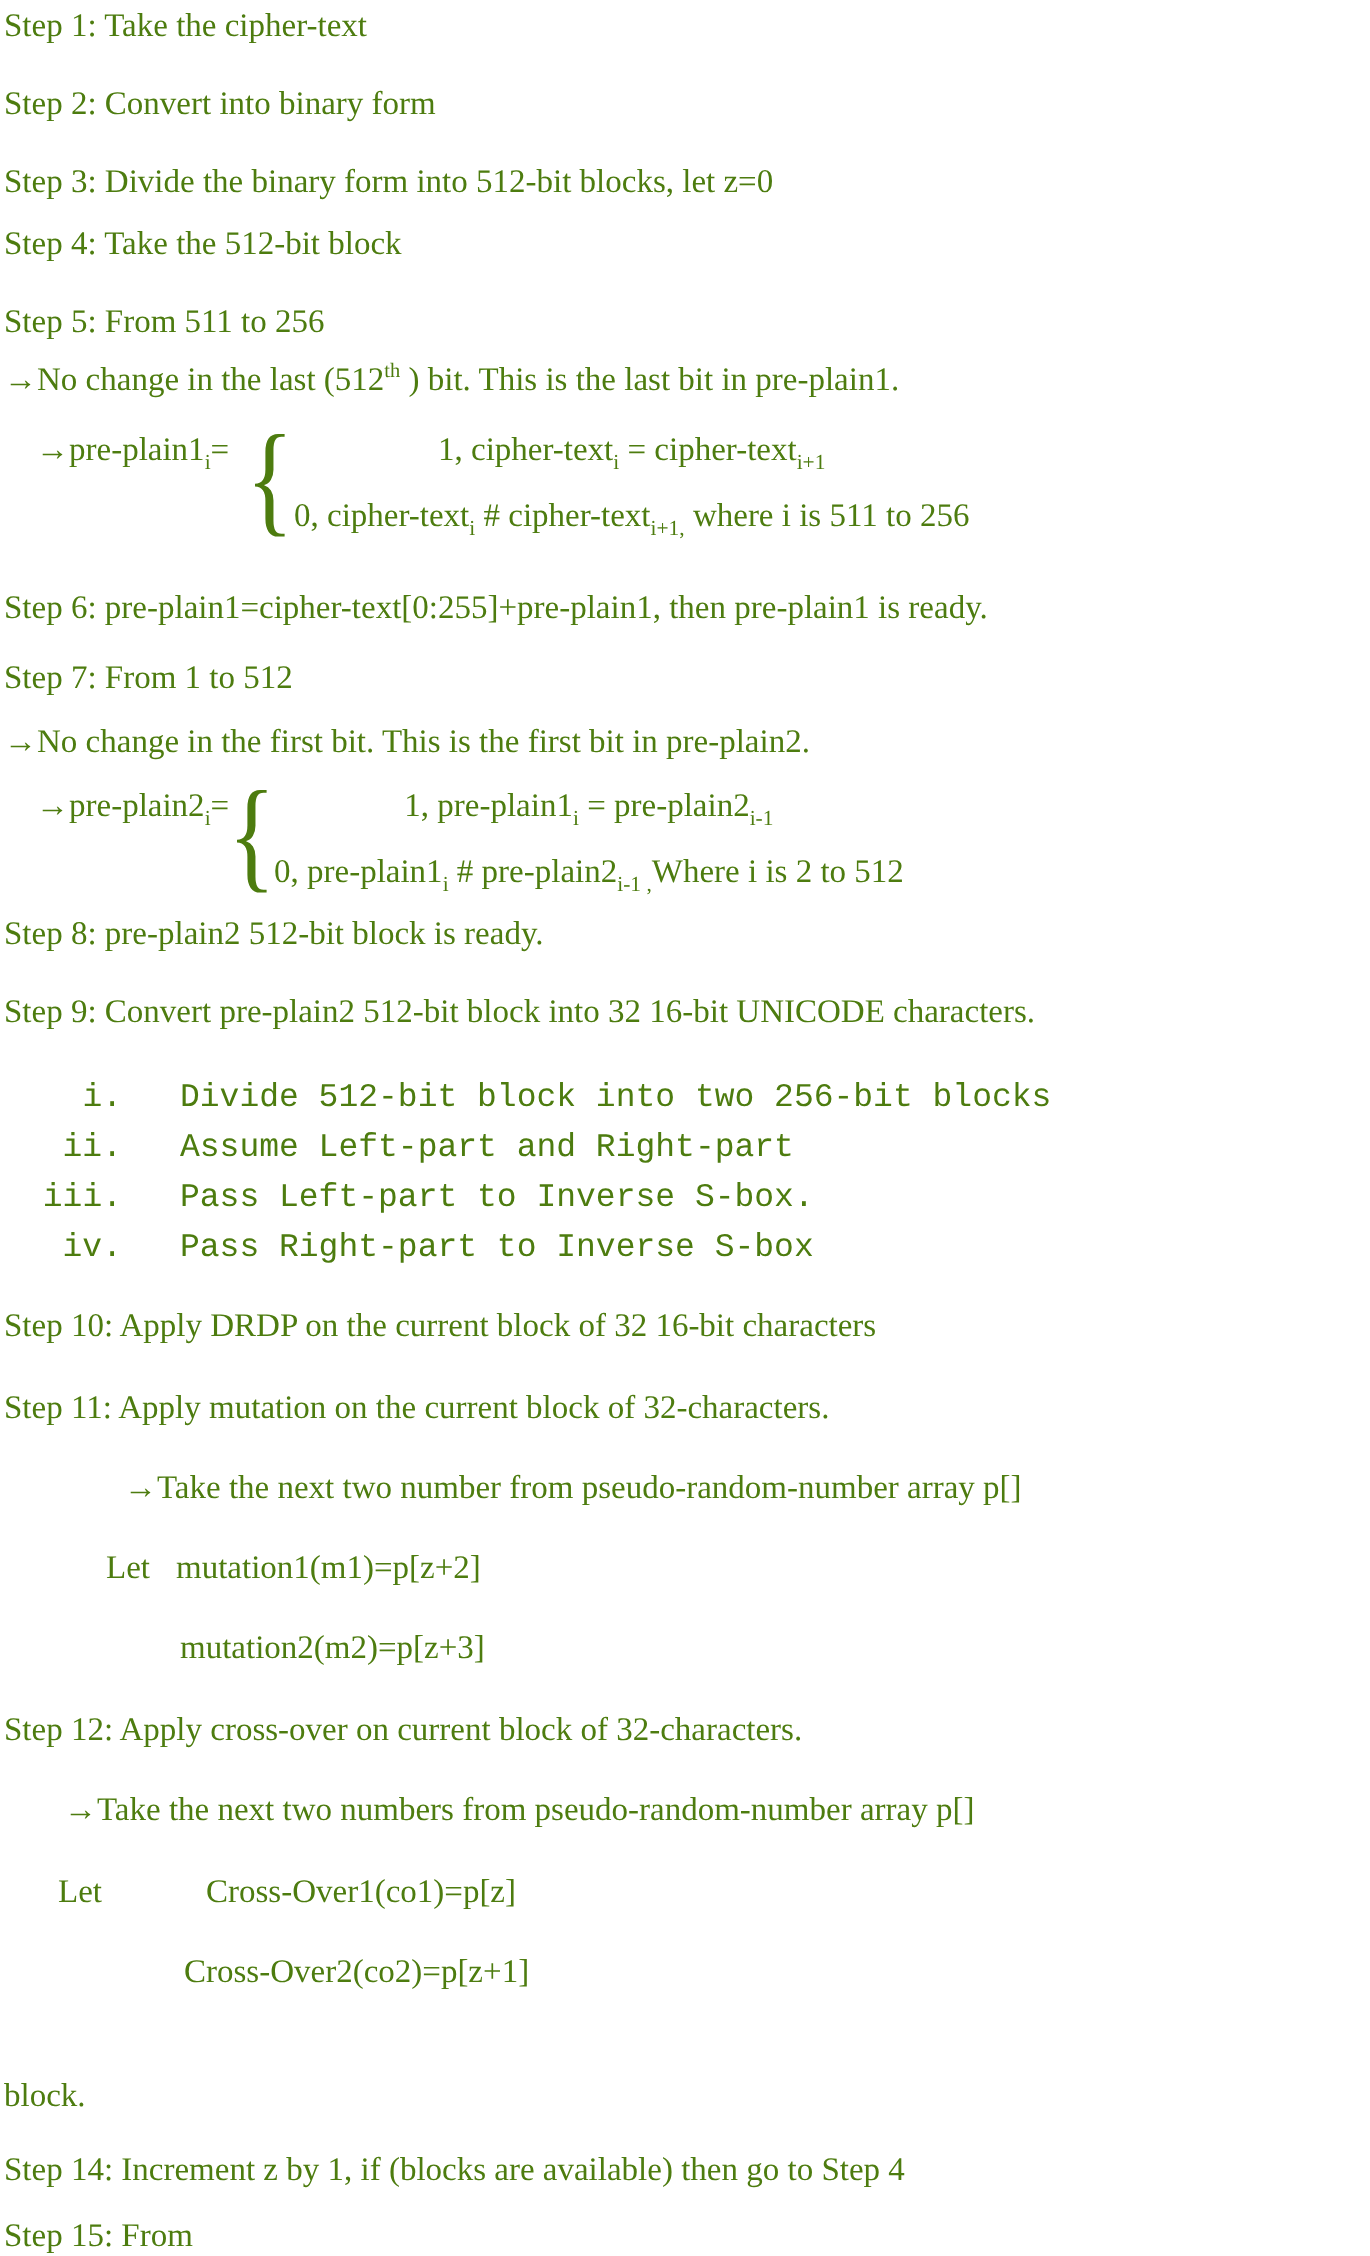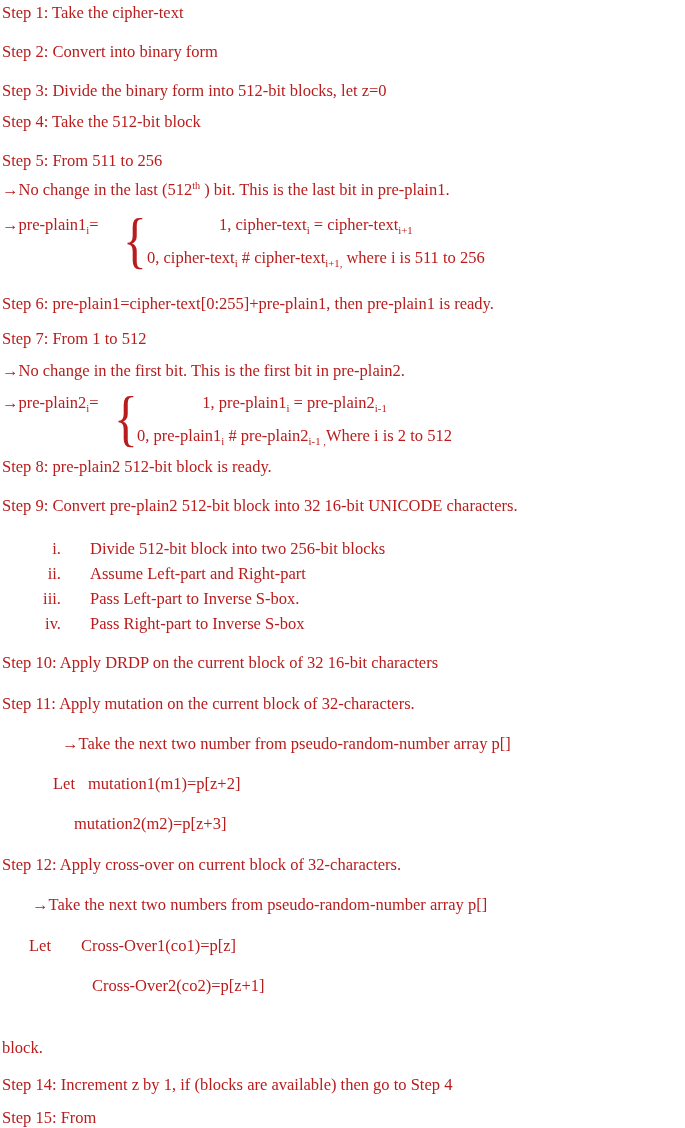--- a/index.html
+++ b/index.html
@@ -3,53 +3,53 @@
 <meta charset="utf-8">
 <style>
   html, body { margin: 0; padding: 0; background: #ffffff; }
   .page {
     position: relative;
     width: 685px;
     height: 1128px;
     background: #ffffff;
     font-family: "Liberation Serif", "DejaVu Serif", serif;
     font-size: 16.5px;
-    color: #b91c1c;
+    color: #4d7c0f;
     overflow: hidden;
   }
   .ln {
     position: absolute;
     left: 2px;
     margin: 0;
     white-space: nowrap;
     line-height: 20px;
   }
   .arrow { font-weight: bold; letter-spacing: -1px; padding-right: 1px; }
   sup { font-size: 0.62em; line-height: 0; vertical-align: super; }
   sub { font-size: 0.65em; line-height: 0; vertical-align: sub; }
   .formula {
     position: absolute;
     left: 2px;
     width: 680px;
     height: 64px;
     margin: 0;
   }
-  .f-lhs { position: absolute; left: 0; top: 0; white-space: nowrap; line-height: 20px; }
+  .f-lhs { position: absolute; left: 16px; top: 0; white-space: nowrap; line-height: 20px; }
   .f-brace {
     position: absolute;
     top: -7px;
     font-size: 62px;
     line-height: 64px;
     font-weight: 400;
     transform: scaleX(0.8);
     transform-origin: left top;
   }
   .f-cases { position: absolute; top: 0; }
   .f-case { white-space: nowrap; line-height: 20px; margin: 0 0 13px 0; text-align: center; }
-  .roman-row { position: absolute; left: 2px; margin: 0; white-space: nowrap; line-height: 20px; }
+  .roman-row { position: absolute; left: 2px; margin: 0; white-space: nowrap; line-height: 20px; font-family: Liberation Mono, monospace; }
   .roman-num { display: inline-block; width: 59px; text-align: right; }
   .roman-text { margin-left: 29px; }
   .just {
     white-space: normal;
     width: 681px;
     text-align: justify;
     text-align-last: justify;
     line-height: 23px;
   }
   .plain { line-height: 23px; }
@@ -116,29 +116,29 @@
 
   <p class="ln" style="top:653px">Step 10: Apply DRDP on the current block of 32 16-bit characters</p>
   <p class="ln" style="top:694px">Step 11: Apply mutation on the current block of 32-characters.</p>
 
   <p class="ln" style="top:734px; left:62px">
     <span class="arrow">→</span><span>Take the next two number from pseudo-random-number array p[]</span>
   </p>
   <p class="ln" style="top:774px; left:53px">
     <span>Let</span><span style="margin-left:13px">mutation1(m1)=p[z+2]</span>
   </p>
-  <p class="ln" style="top:814px; left:74px">mutation2(m2)=p[z+3]</p>
+  <p class="ln" style="top:814px; left:90px">mutation2(m2)=p[z+3]</p>
 
   <p class="ln" style="top:855px">Step 12: Apply cross-over on current block of 32-characters.</p>
 
   <p class="ln" style="top:895px; left:32px">
     <span class="arrow">→</span><span>Take the next two numbers from pseudo-random-number array p[]</span>
   </p>
   <p class="ln" style="top:936px; left:29px">
-    <span>Let</span><span style="margin-left:30px">Cross-Over1(co1)=p[z]</span>
+    <span>Let</span><span style="margin-left:52px">Cross-Over1(co1)=p[z]</span>
   </p>
   <p class="ln" style="top:976px; left:92px">Cross-Over2(co2)=p[z+1]</p>
 
   <p class="ln plain" style="top:1036px">block.</p>
 
   <p class="ln" style="top:1075px">Step 14: Increment z by 1, if (blocks are available) then go to Step 4</p>
   <p class="ln" style="top:1108px">Step 15: From</p>
 
 </div>
 

